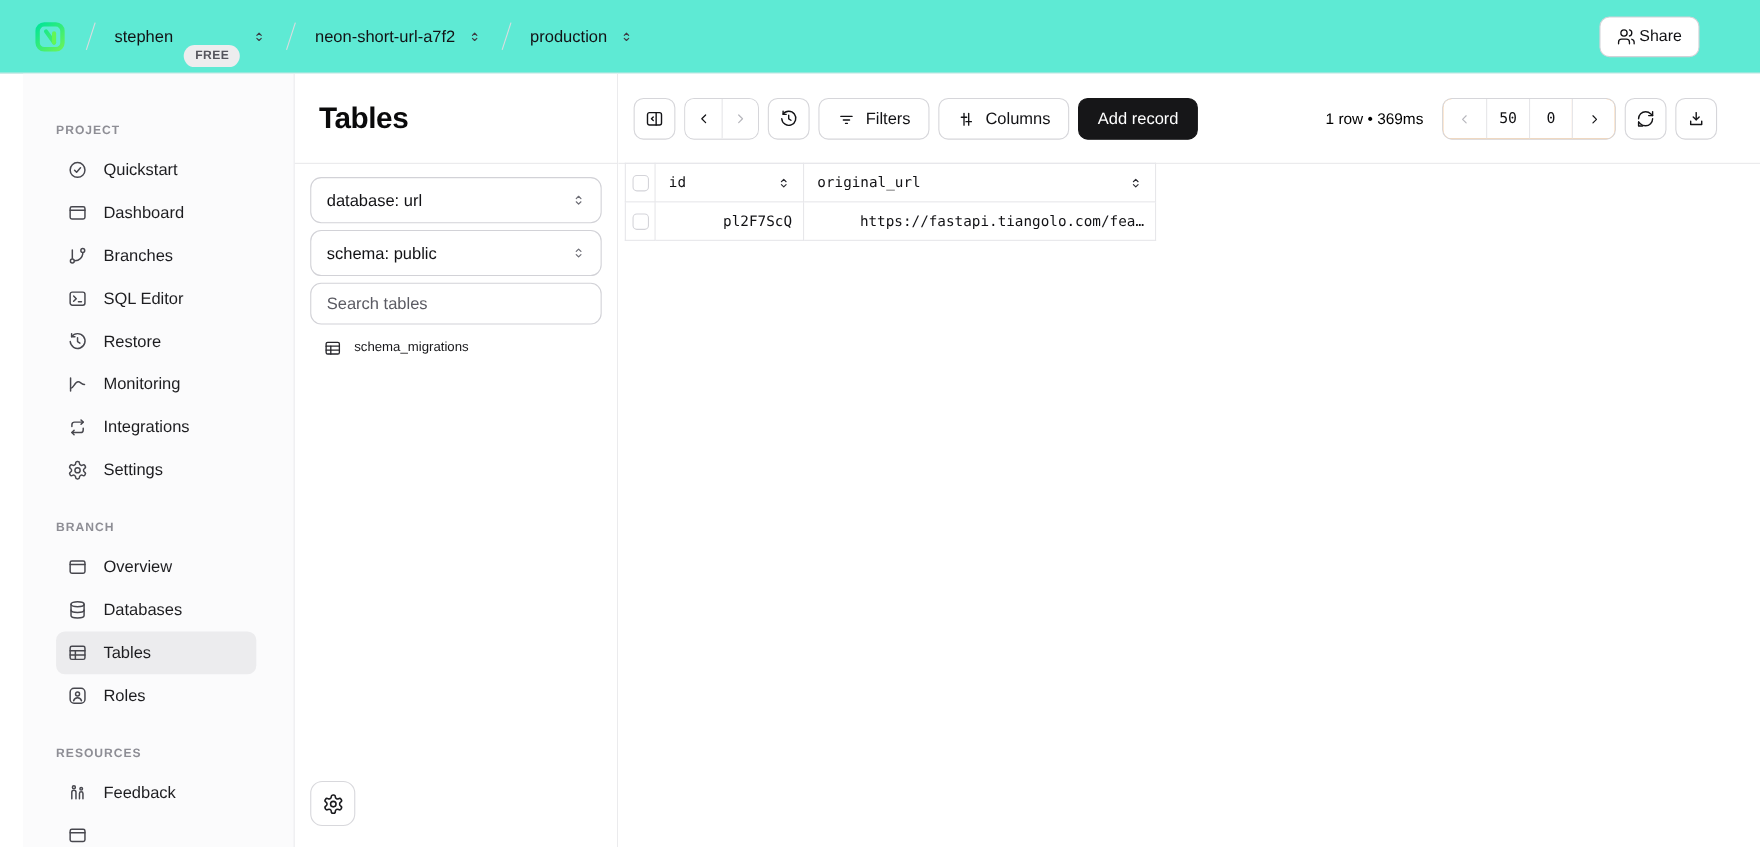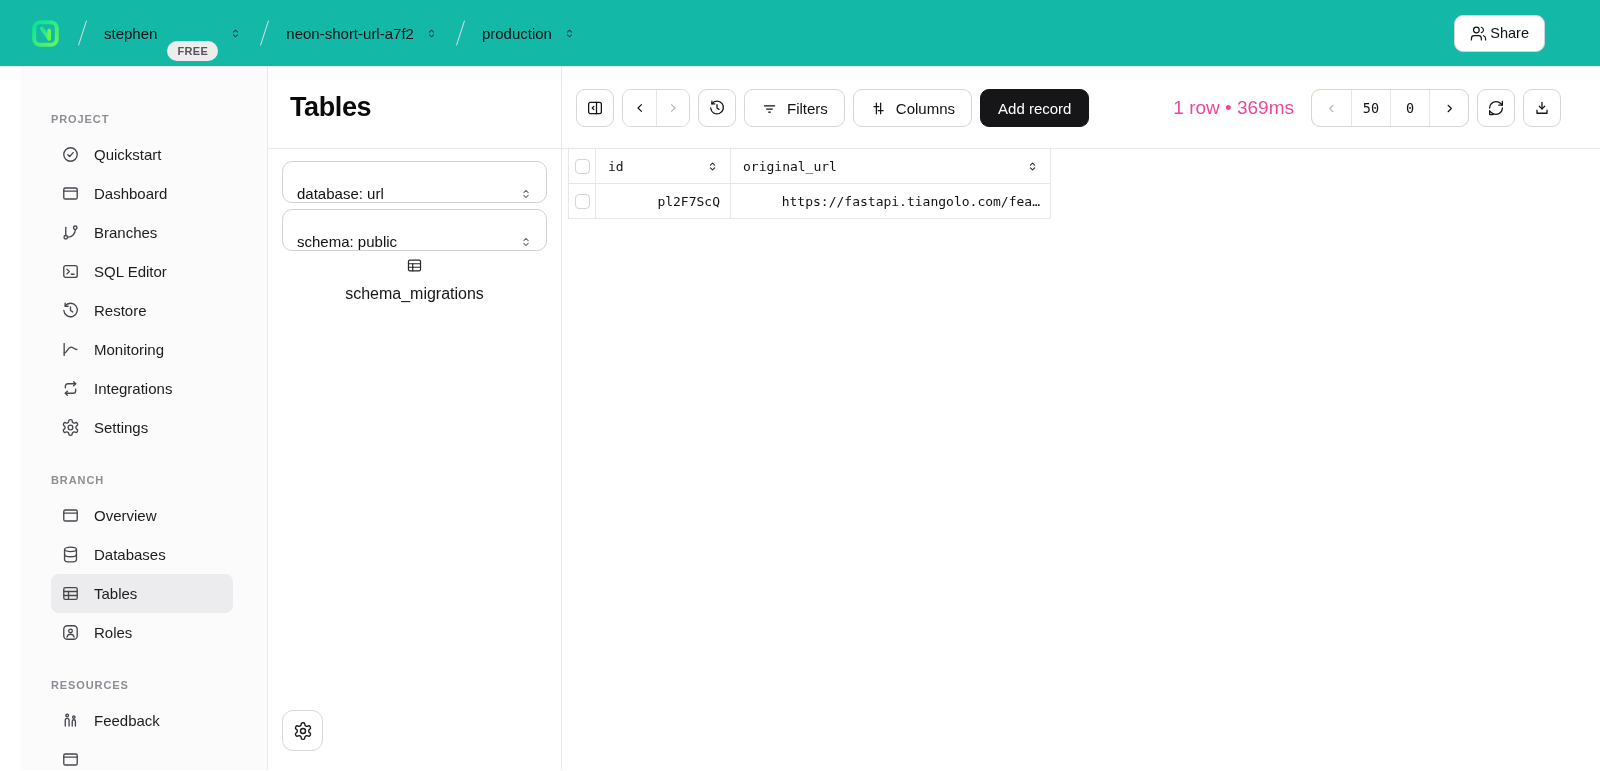--- a/index.html
+++ b/index.html
@@ -7,21 +7,21 @@
   body {
     font-family:"Liberation Sans","DejaVu Sans",sans-serif;
     color:#141417; background:#fff;
   }
   button { font-family:inherit; cursor:pointer; }
   .ic { display:inline-flex; flex:none; }
   .ic svg { width:100%; height:100%; display:block; }
 
   
   .topbar { height:67px; border-bottom:1px solid #e9e9ec; display:flex; align-items:center;
-            padding:0 55px 0 30px; background:#14b8a6; }
+            padding:0 55px 0 30px; background:#5eead4; }
   .logo { width:31px; height:31px; cursor:pointer; }
   .slash { width:1px; height:26px; background:#dcdcdf; transform:rotate(18deg); margin:0 21px; flex:none; }
   .crumb { display:flex; align-items:center; gap:10px; font-size:15px; font-weight:500; color:#121215; cursor:pointer; }
   .badge { background:#ededee; color:#55555c; font-size:11px; font-weight:600; letter-spacing:.4px;
            padding:4px 10px; border-radius:999px;margin-top:35px; }
   .crumb .ic { width:15px; height:15px; color:#3c3c43; }
   .share-btn { margin-left:auto; display:flex; align-items:center; gap:3px; height:37px; padding:0 15px;
                border:1px solid #d2d2d7; border-radius:9px; background:#fff; font-size:14.5px; font-weight:500; color:#121215; }
   .share-btn .ic { width:17px; height:17px; }
 
@@ -35,29 +35,29 @@
   .side-item { display:flex; align-items:center; gap:14px; height:39px; margin:0 34px 0 30px;
                padding-left:10px; border-radius:8px; font-size:15px; color:#1d1d20; cursor:pointer; }
   .side-item.active { background:#ececee; }
   .side-ic { width:19px; height:19px; color:#47474e; }
 
   
   .panel { width:294px; min-width:294px; border-right:1px solid #e9e9ec; display:flex; flex-direction:column; background:#fff; }
   .panel-head { height:82px; border-bottom:1px solid #e9e9ec; flex:none; }
   .panel-title { font-size:27px; font-weight:700; letter-spacing:-.4px; color:#0a0a0b; padding:25px 0 0 22px; }
   .panel-body { padding:12px 14px 0; flex:1; overflow:hidden; }
-  .select { height:42px; border:1px solid #d2d2d7; border-radius:10px; display:flex; align-items:flex-end;
+  .select { height:42px; border:1px solid #d2d2d7; border-radius:10px; display:flex; align-items:center;
             justify-content:space-between; padding:0 12px 0 14px; font-size:15px; color:#121215;
             margin-bottom:6px; background:#fff; cursor:pointer; }
   .select .ic { width:16px; height:16px; color:#6d6d75; }
   .search { width:100%; height:38px; border:1px solid #d2d2d7; border-radius:10px; padding:0 14px;
             font-size:15px; color:#121215; margin-bottom:13px; font-family:inherit; outline:none; background:#fff; }
   .search::placeholder { color:#5b5b63; }
-  .table-item { height:36px; display:flex; align-items:center; gap:11px; padding:0 12px; border-radius:8px;
-                font-size:16px; font-weight:500; color:#17171a; cursor:pointer; margin-bottom:3px;flex-direction:column; }
+  .table-item { height:36px; display:flex; gap:11px; padding:0 12px; border-radius:8px;
+                font-size:12px; font-weight:500; color:#17171a; cursor:pointer; margin-bottom:3px; }
   .table-item.active { background:#e4e4e7; }
   .table-item .ic { width:17px; height:17px; color:#26262b; }
   .panel-footer { padding:0 14px 19px; flex:none; }
   .gear-btn { width:41px; height:41px; border:1px solid #d8d8dc; border-radius:11px; background:#fff;
               display:flex; align-items:center; justify-content:center; }
   .gear-btn .ic { width:20px; height:20px; color:#1b1b1e; }
 
   
   .main { flex:1; padding:22px 0 0 14px; background:#fff; overflow:hidden; }
   .toolbar { display:flex; align-items:center; gap:8px; padding-right:39px; }
@@ -67,21 +67,21 @@
   .nav-group { display:flex; height:38px; border:1px solid #d6d6da; border-radius:9px; overflow:hidden; background:#fff; }
   .nav-cell { width:33px; border:none; background:#fff; display:flex; align-items:center; justify-content:center; }
   .nav-cell + .nav-cell { border-left:1px solid #e6e6e9; }
   .nav-cell .ic { width:16px; height:16px; color:#141417; }
   .nav-cell.disabled .ic { color:#b7b7bd; }
   .tb-btn { display:flex; align-items:center; gap:9px; height:38px; padding:0 16px; border:1px solid #d6d6da;
             border-radius:9px; background:#fff; font-size:15px; font-weight:500; color:#121215; }
   .tb-btn .ic { width:17px; height:17px; }
   .tb-btn.primary { background:#161618; border-color:#161618; color:#fff; padding:0 17px; }
   .toolbar-right { margin-left:auto; display:flex; align-items:center; gap:8px; }
-  .status { font-size:19px; color:#ec4899; margin-right:9px; white-space:nowrap; }
+  .status { font-size:14px; color:#000000; margin-right:9px; white-space:nowrap; }
   .pager { display:flex; height:38px; border:1px solid #d6d6da; border-radius:9px; overflow:hidden; background:#fdba74; }
   .pager-cell { width:39px; display:flex; align-items:center; justify-content:center; border:none; background:#fff; }
   .pager-cell + .pager-cell { border-left:1px solid #e6e6e9; }
   .pager-cell.mono { font-family:"DejaVu Sans Mono","Liberation Mono",monospace; font-size:13.5px; color:#121215; }
   .pager-cell .ic { width:15px; height:15px; color:#141417; }
   .pager-cell.disabled .ic { color:#b7b7bd; }
 
   
   .grid-area { margin:21px 0 0 -14px; border-top:1px solid #e9e9ec; }
   .grid { border-collapse:collapse; margin-left:6px; margin-top:-1px; }
@@ -316,20 +316,21 @@
         </div>
         <div class="select">
           <span>schema: public</span>
           <span class="ic">
               <svg viewBox="0 0 24 24" fill="none" stroke="currentColor" stroke-width="1.7" stroke-linecap="round" stroke-linejoin="round">
                 <path d="m8.8 9.8 3.2-3.1 3.2 3.1"></path>
                 <path d="m8.8 14.2 3.2 3.1 3.2-3.1"></path>
               </svg>
             </span>
         </div>
+        <input class="search" placeholder="Search tables" style="">
         <div id="table-list">
             <div class="table-item">
               <span class="ic">
                 <svg viewBox="0 0 24 24" fill="none" stroke="currentColor" stroke-width="1.7" stroke-linecap="round" stroke-linejoin="round">
                   <rect x="3.5" y="4.5" width="17" height="15" rx="2"></rect>
                   <path d="M3.5 9.5h17"></path>
                   <path d="M3.5 14.5h17"></path>
                   <path d="M9.5 9.5v10"></path>
                 </svg>
               </span>

